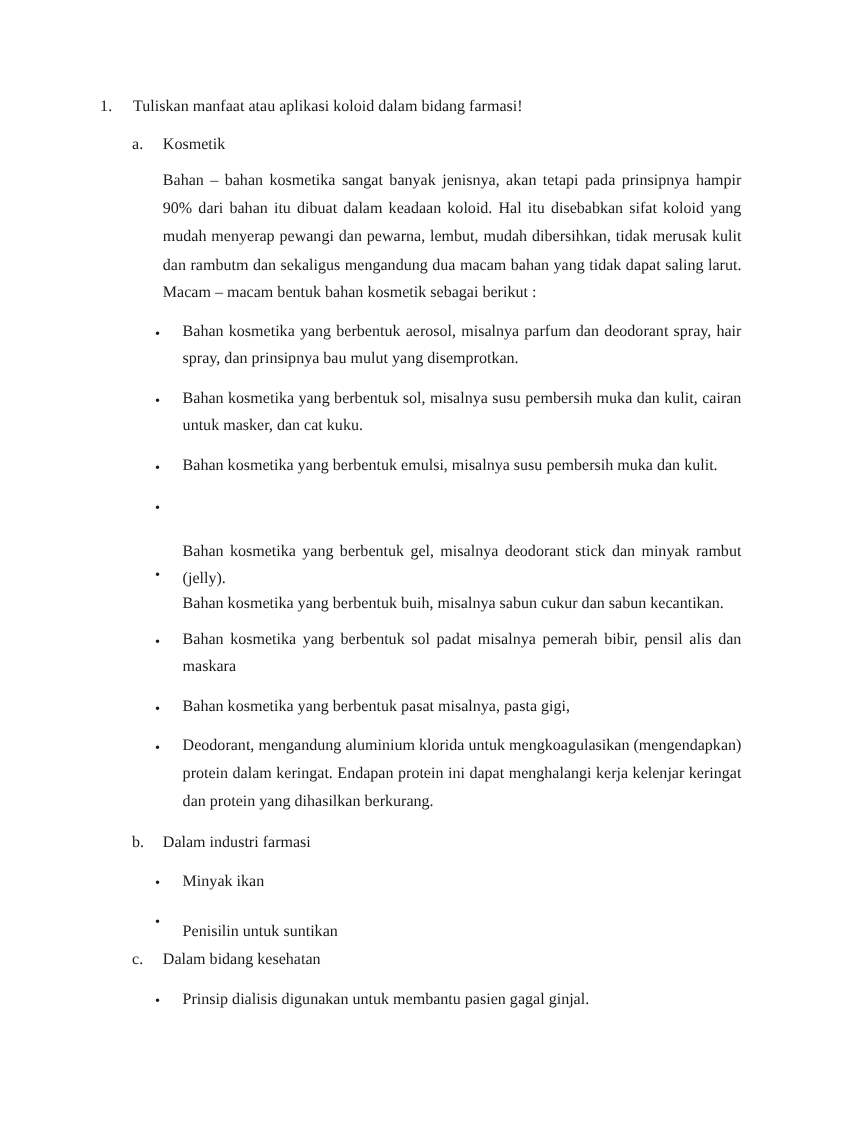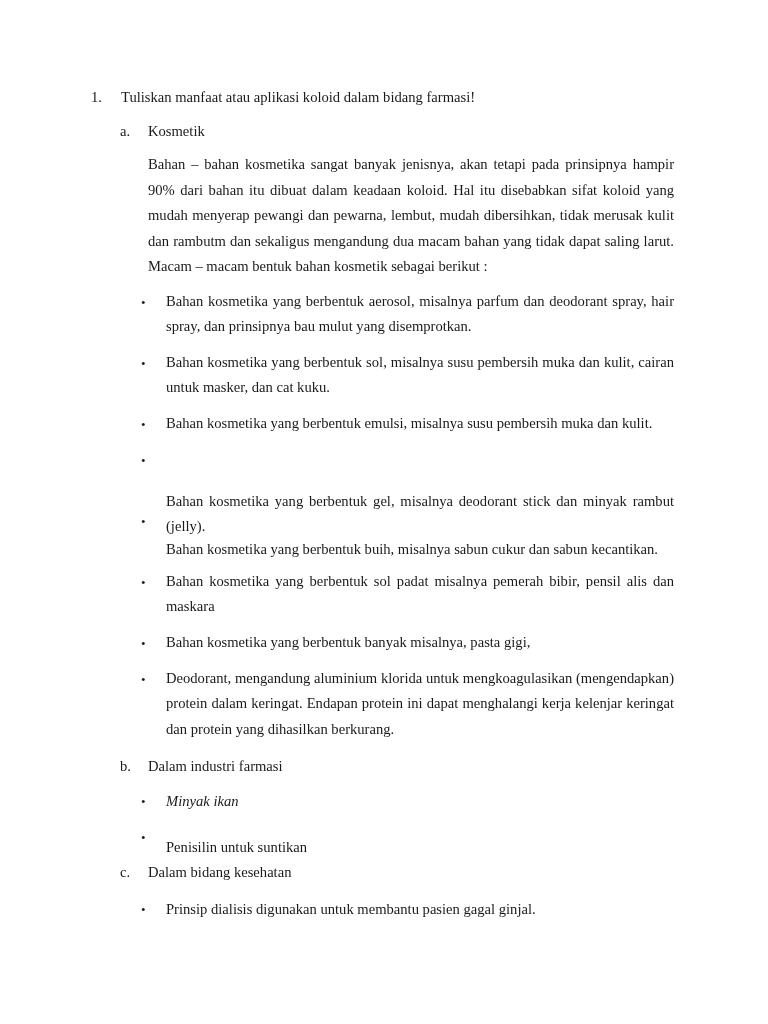--- a/index.html
+++ b/index.html
@@ -45,30 +45,30 @@
   <span class="bullet" style="left:141px; top:452px;">•</span>
   <div class="bul-text" style="top:445px;margin-top:44px;">Bahan kosmetika yang berbentuk gel, misalnya deodorant stick dan minyak rambut (jelly).</div>
 
   <span class="bullet" style="left:141px; top:513px;">•</span>
   <div class="bul-text" style="top:520px;margin-top:17px;">Bahan kosmetika yang berbentuk buih, misalnya sabun cukur dan sabun kecantikan.</div>
 
   <span class="bullet" style="left:141px; top:574px;">•</span>
   <div class="bul-text" style="top:569px;">Bahan kosmetika yang berbentuk sol padat misalnya pemerah bibir, pensil alis dan maskara</div>
 
   <span class="bullet" style="left:141px; top:635px;">•</span>
-  <div class="bul-text" style="top:630px;">Bahan kosmetika yang berbentuk banyak misalnya, pasta gigi,</div>
+  <div class="bul-text" style="top:630px;">Bahan kosmetika yang berbentuk pasat misalnya, pasta gigi,</div>
 
   <span class="bullet" style="left:141px; top:671px;">•</span>
   <div class="bul-text" style="top:666px;">Deodorant, mengandung aluminium klorida untuk mengkoagulasikan (mengendapkan) protein dalam keringat. Endapan protein ini dapat menghalangi kerja kelenjar keringat dan protein yang dihasilkan berkurang.</div>
 
   <span class="abs" style="left:120px; top:757px;">b.</span>
   <span class="abs" style="left:148px; top:757px;">Dalam industri farmasi</span>
 
   <span class="bullet" style="left:141px; top:793px;">•</span>
-  <span class="abs" style="left:166px; top:792px;font-style:italic;">Minyak ikan</span>
+  <span class="abs" style="left:166px; top:792px;">Minyak ikan</span>
 
   <span class="bullet" style="left:141px; top:829px;">•</span>
   <span class="abs" style="left:166px; top:828px;margin-top:10px;">Penisilin untuk suntikan</span>
 
   <span class="abs" style="left:120px; top:863px;">c.</span>
   <span class="abs" style="left:148px; top:863px;">Dalam bidang kesehatan</span>
 
   <span class="bullet" style="left:141px; top:901px;">•</span>
   <span class="abs" style="left:166px; top:900px;">Prinsip dialisis digunakan untuk membantu pasien gagal ginjal.</span>
 

